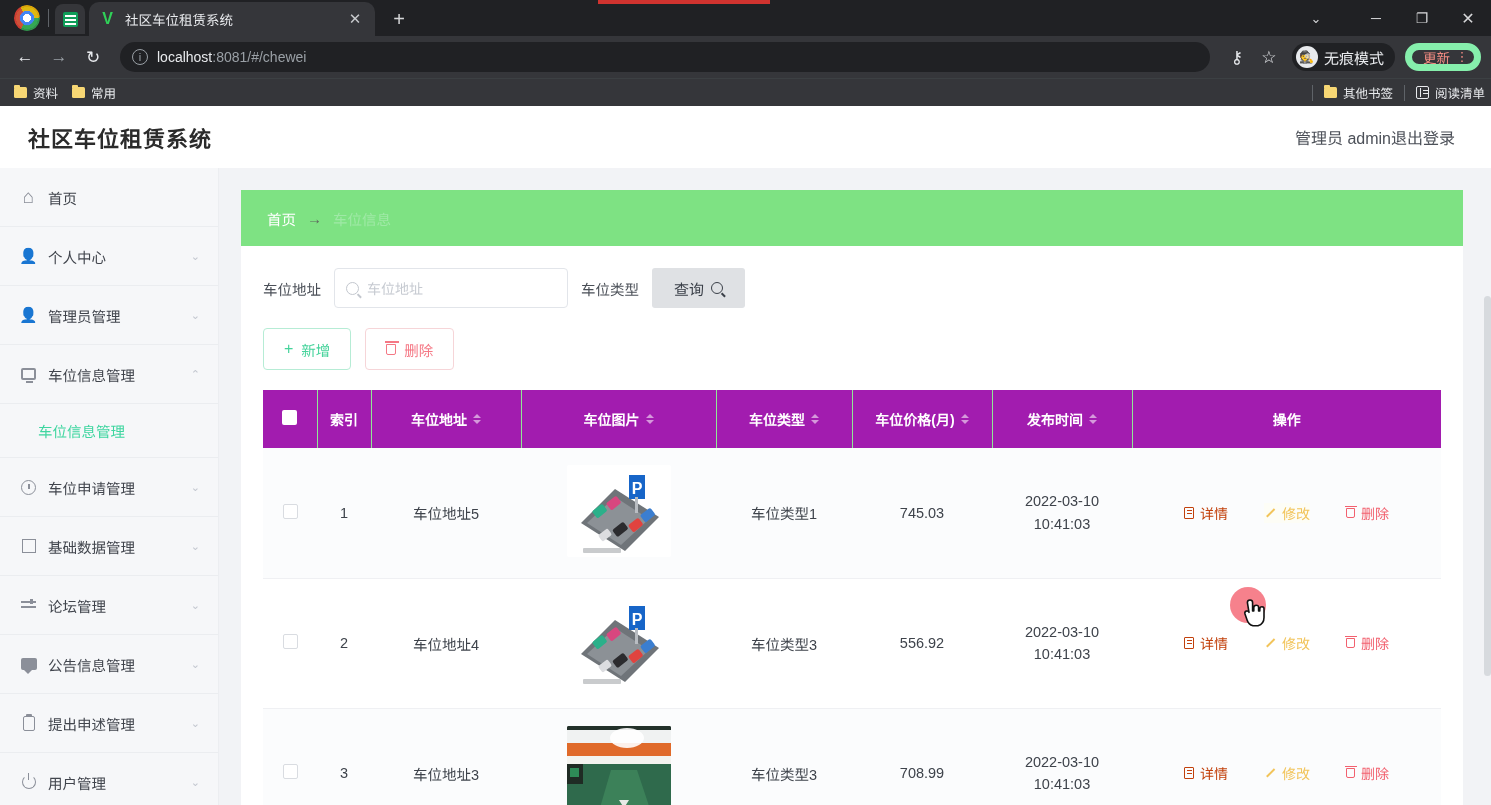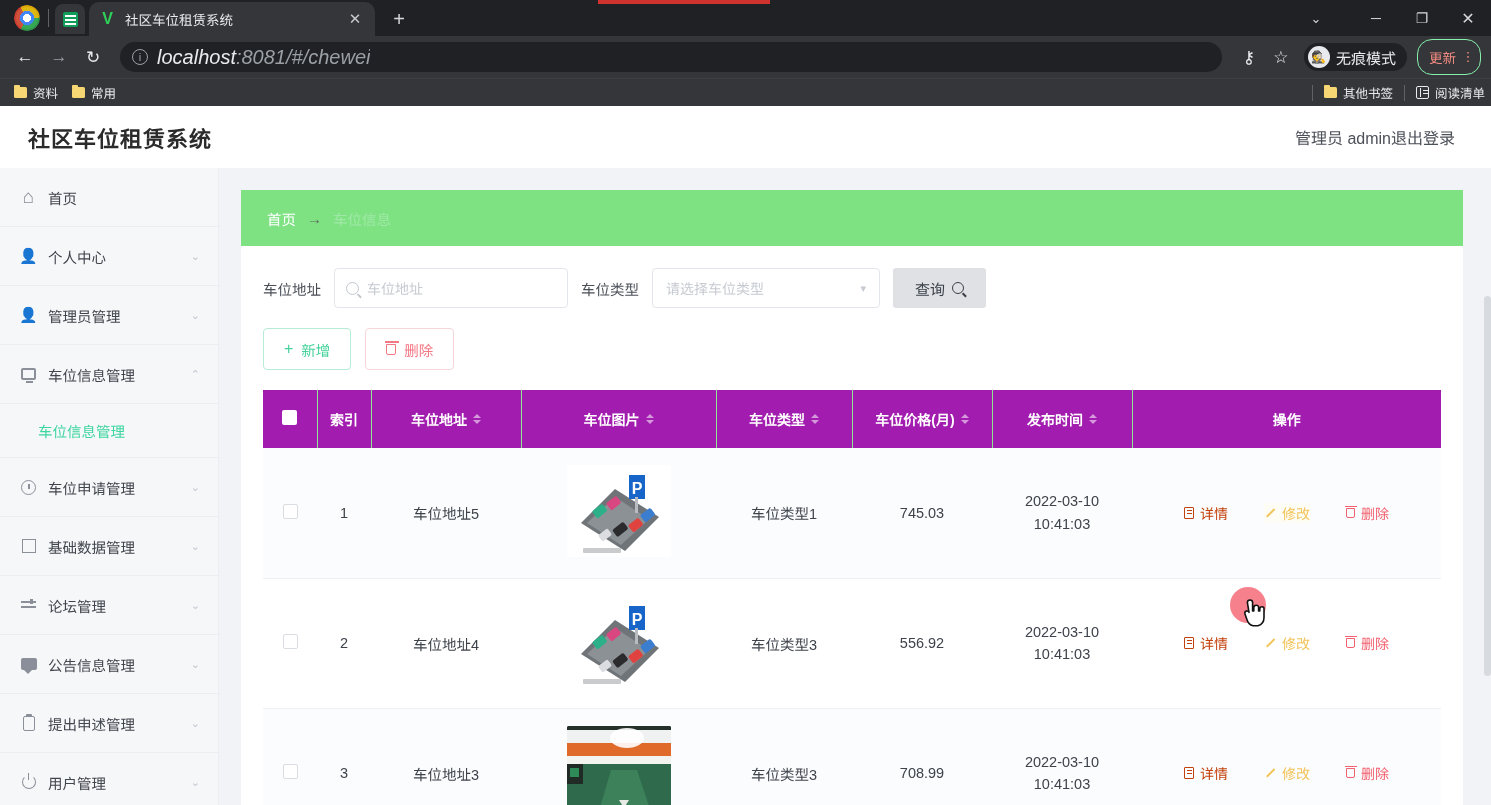--- a/index.html
+++ b/index.html
@@ -62,32 +62,32 @@
   .toolbar { height: 42px; background: #35363a; display:flex; align-items:center; padding: 0 10px; gap: 4px; }
   .tb-icon { width:30px; height:30px; display:flex; align-items:center; justify-content:center;
              color:#e8eaed; font-size:17px; border-radius:50%; flex:0 0 auto; }
   .tb-icon.dim { color:#9aa0a6; }
   .omnibox {
     flex:1; height:30px; background:#202124; border-radius:16px; display:flex; align-items:center;
     padding: 0 12px; gap:9px; margin: 0 8px; min-width:0;
   }
   .omni-info { width:16px; height:16px; border:1.4px solid #9aa0a6; border-radius:50%;
                color:#9aa0a6; font-size:11px; display:flex; align-items:center; justify-content:center; flex:0 0 auto;}
-  .omni-url { color:#9aa0a6; font-size:20px; white-space:nowrap; overflow:hidden;font-style:italic; }
+  .omni-url { color:#9aa0a6; font-size:14px; white-space:nowrap; overflow:hidden; }
   .omni-url b { color:#e8eaed; font-weight:400; }
   .tb-right { display:flex; align-items:center; gap:2px; flex:0 0 auto; }
   .incognito {
     height:28px; background:#202124; border-radius:15px; display:flex; align-items:center;
     gap:6px; padding: 0 11px 0 4px; margin-left:6px;
   }
   .incog-ava { width:22px;height:22px;border-radius:50%;background:#e8eaed;display:flex;
                align-items:center;justify-content:center;font-size:12px;color:#202124;}
   .incog-label { color:#e8eaed; font-size:15px; }
   .update-pill {
-    height:36px; border:1px solid #86efac; border-radius:15px; display:flex; align-items:center;
+    height:28px; border:7px solid #86efac; border-radius:15px; display:flex; align-items:center;
     padding: 0 4px 0 11px; gap:4px; margin-left:8px;
   }
   .update-label { color:#f28b82; font-size:13.5px; }
   .kebab { width:16px; color:#f28b82; font-size:13px; line-height:4px; text-align:center; }
 
   .bookmarks { height:28px; background:#35363a; display:flex; align-items:center;
                padding: 0 14px; gap:14px; border-top:1px solid #3c4043; position:relative; }
   .bm { display:flex; align-items:center; gap:6px; color:#e8eaed; font-size:12.5px; }
   .bm-folder { width:13px; height:11px; background:#f7d774; border-radius:1.5px; position:relative; flex:0 0 auto;}
   .bm-folder::before{content:"";position:absolute;left:0;top:-2.5px;width:6px;height:3px;background:#f7d774;border-radius:1px 1px 0 0;}
@@ -425,24 +425,20 @@
             <span class="bc-current">车位信息</span>
           </div>
 
           <div class="filter-bar">
             <span class="f-label">车位地址</span>
             <div class="f-input">
               <span class="f-search-ico"></span>
               <span class="f-ph">车位地址</span>
             </div>
             <span class="f-label">车位类型</span>
-            <div class="f-select">
-              <span class="f-ph">请选择车位类型</span>
-              <span class="f-chev">▾</span>
-            </div>
             <button class="f-query-btn">
               <span>查询</span>
               <span class="q-ico"></span>
             </button>
           </div>
 
           <div class="action-bar">
             <button class="act-btn act-add">
               <span class="plus">+</span>
               <span>新增</span>

